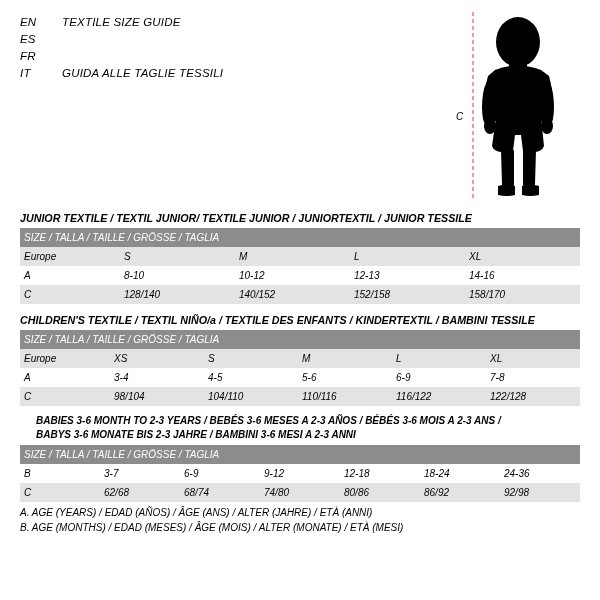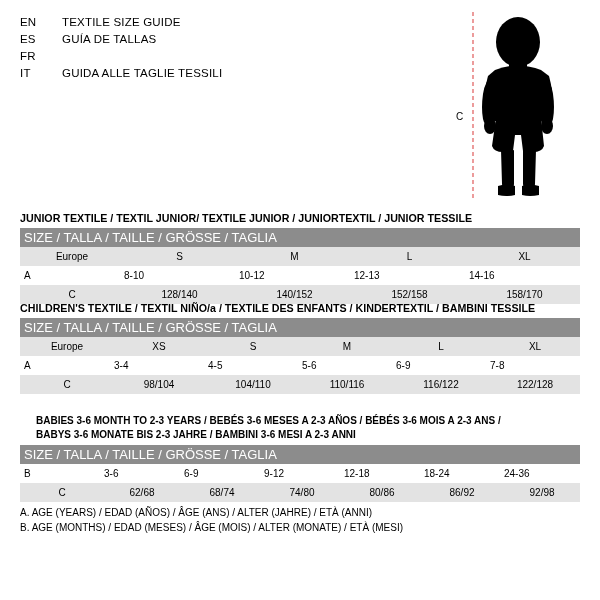--- a/index.html
+++ b/index.html
@@ -12,20 +12,21 @@
     background: #ffffff;
     font-family: "Liberation Sans", sans-serif;
     color: #000000;
     overflow: hidden;
   }
   .page {
     position: relative;
     width: 600px;
     height: 600px;
     box-sizing: border-box;
+    font-style: italic;
   }
 
   
   .lang-block {
     position: absolute;
     top: 14px;
     left: 20px;
     width: 380px;
   }
   .lang-row {
@@ -82,35 +83,34 @@
   table.size-table td {
     font-size: 10px;
     padding: 2px 0 2px 4px;
     height: 15px;
     vertical-align: middle;
     white-space: nowrap;
   }
   tr.header-row td {
     background: #8c8c8c;
     color: #ffffff;
-    font-size: 13px;
+    font-size: 10px;
     font-weight: normal;
     height: 15px;
   }
   tr.shaded td {
     background: #e3e3e3;
-    text-align: center;
   }
   tr.plain td {
     background: #ffffff;
   }
 
   
   #section-junior   { top: 212px; }
-  #section-children { top: 302px; }
+  #section-children { top: 314px; }
 
   .babies-heading {
     position: absolute;
     left: 36px;
     top: 414px;
     width: 560px;
     font-size: 10px;
     font-weight: bold;
     line-height: 13.5px;
     white-space: nowrap;
@@ -134,21 +134,20 @@
 
 <div class="page">
 
   <div class="lang-block">
     <div class="lang-row">
       <div class="lang-code">EN</div>
       <div class="lang-title">TEXTILE SIZE GUIDE</div>
     </div>
     <div class="lang-row">
       <div class="lang-code">ES</div>
-      <div class="lang-title">GUÍA DE TALLAS</div>
     </div>
     <div class="lang-row">
       <div class="lang-code">FR</div>
     </div>
     <div class="lang-row">
       <div class="lang-code">IT</div>
       <div class="lang-title">GUIDA ALLE TAGLIE TESSILI</div>
     </div>
   </div>
 
@@ -282,21 +281,21 @@
           <col style="width:80px">
           <col style="width:80px">
           <col style="width:80px">
       </colgroup>
       <tbody>
         <tr class="header-row">
           <td colspan="7">SIZE / TALLA / TAILLE / GRÖSSE / TAGLIA</td>
         </tr>
         <tr class="plain">
           <td>B</td>
-          <td>3-6</td>
+          <td>3-7</td>
           <td>6-9</td>
           <td>9-12</td>
           <td>12-18</td>
           <td>18-24</td>
           <td>24-36</td>
         </tr>
         <tr class="shaded">
           <td>C</td>
           <td>62/68</td>
           <td>68/74</td>

